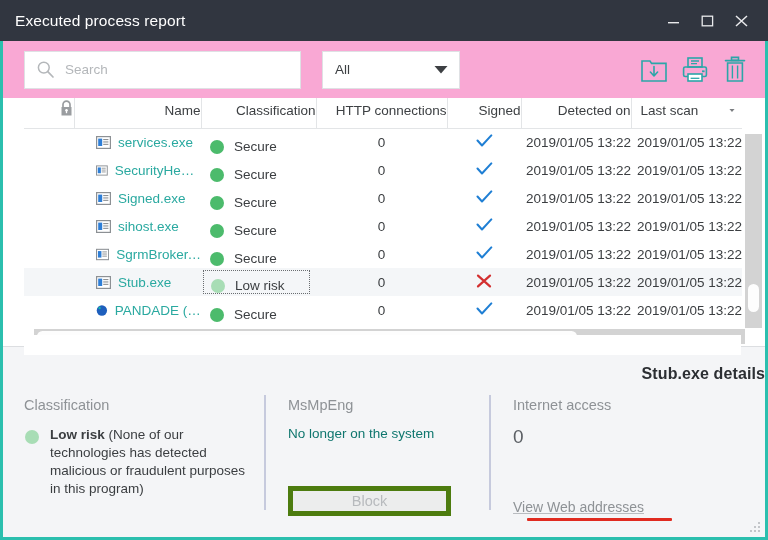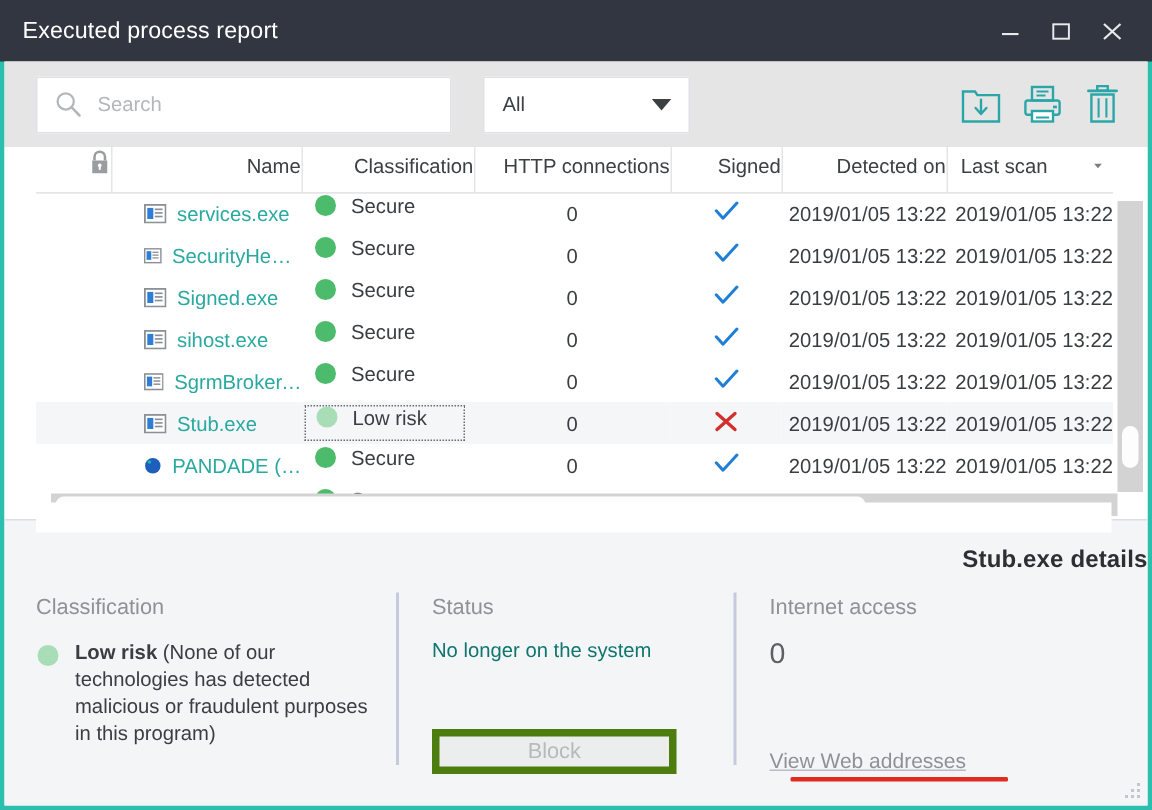--- a/index.html
+++ b/index.html
@@ -39,21 +39,21 @@
     display: flex; align-items: center; justify-content: center;
     cursor: default;
   }
   .win-btn svg { display: block; }
   
   .toolbar {
     height: 57px;
     flex: 0 0 auto;
     display: flex; align-items: center;
     padding: 0 14px 0 21px;
-    background: #e5e5e5;
+    background: #f9a8d4;
   }
   .search-box {
     width: 277px; height: 38px;
     border: 1px solid #dfe1e4;
     background: #fff;
     display: flex; align-items: center;
     padding-left: 11px;
   }
   .search-icon { flex: 0 0 auto; margin-right: 10px; }
   .search-input {
@@ -114,21 +114,21 @@
   .col-http { width: 131px; }
   .col-signed { width: 74px; }
   .col-detected { width: 110px; }
   .col-scan { width: 111px; }
   .th-pad { padding-left: 9px; display: block; }
   .th-sort { display: flex; align-items: center; padding-left: 9px; }
   .sort-caret { margin-left: auto; padding-right: 7px; }
   tr.row-sel td { background: #f4f6f8; }
   .name-cell { display: flex; align-items: center; padding-left: 22px; }
   .name-text { color: #2aa9a0; margin-left: 7px; overflow: hidden; text-overflow: ellipsis; }
-  .class-cell { display: flex; align-items: flex-start; padding-left: 9px; height: 24px; }
+  .class-cell { display: flex; align-items: flex-end; padding-left: 9px; height: 24px; }
   .class-cell.focus { border: 1px dotted #6a6d70; margin-left: 2px; margin-right: 6px; padding-left: 7px; }
   .dot { width: 14px; height: 14px; border-radius: 50%; flex: 0 0 auto; }
   .dot-label { margin-left: 10px; }
   .http-cell { text-align: center; padding-right: 26px; }
   .signed-cell { text-align: center; }
   .date-cell { text-align: right; padding-right: 7px; }
   .fade-row td { position: relative; }
   .fade-mask {
     position: absolute; left: 0; right: 12px;
     height: 20px;
@@ -557,21 +557,21 @@
         <div class="class-body">
           <span class="dot" style="background:#a8ddb5"></span>
           <div class="class-txt">
             <b>Low risk</b><span> (None of our technologies has detected malicious or fraudulent purposes in this program)</span>
           </div>
         </div>
       </div>
 
       <div class="det-col col-status">
         <div class="vdivider"></div>
-        <div class="det-head">Status</div>
+        <div class="det-head">MsMpEng</div>
         <div class="status-txt">No longer on the system</div>
         <button class="block-btn" disabled="">Block</button>
       </div>
 
       <div class="det-col col-internet">
         <div class="vdivider"></div>
         <div class="det-head">Internet access</div>
         <div class="inet-count">0</div>
         <div class="weblink">View Web addresses</div>
       </div>

